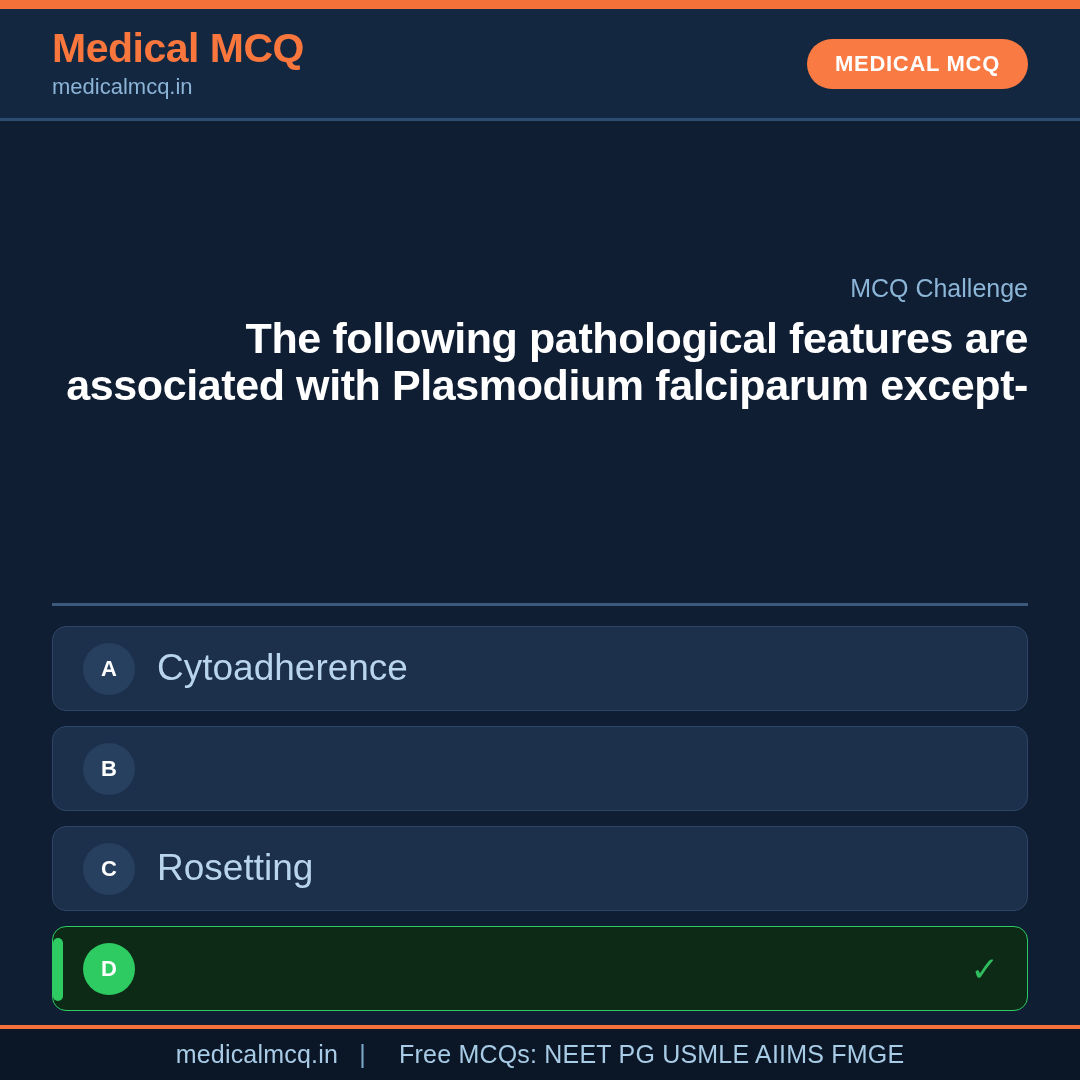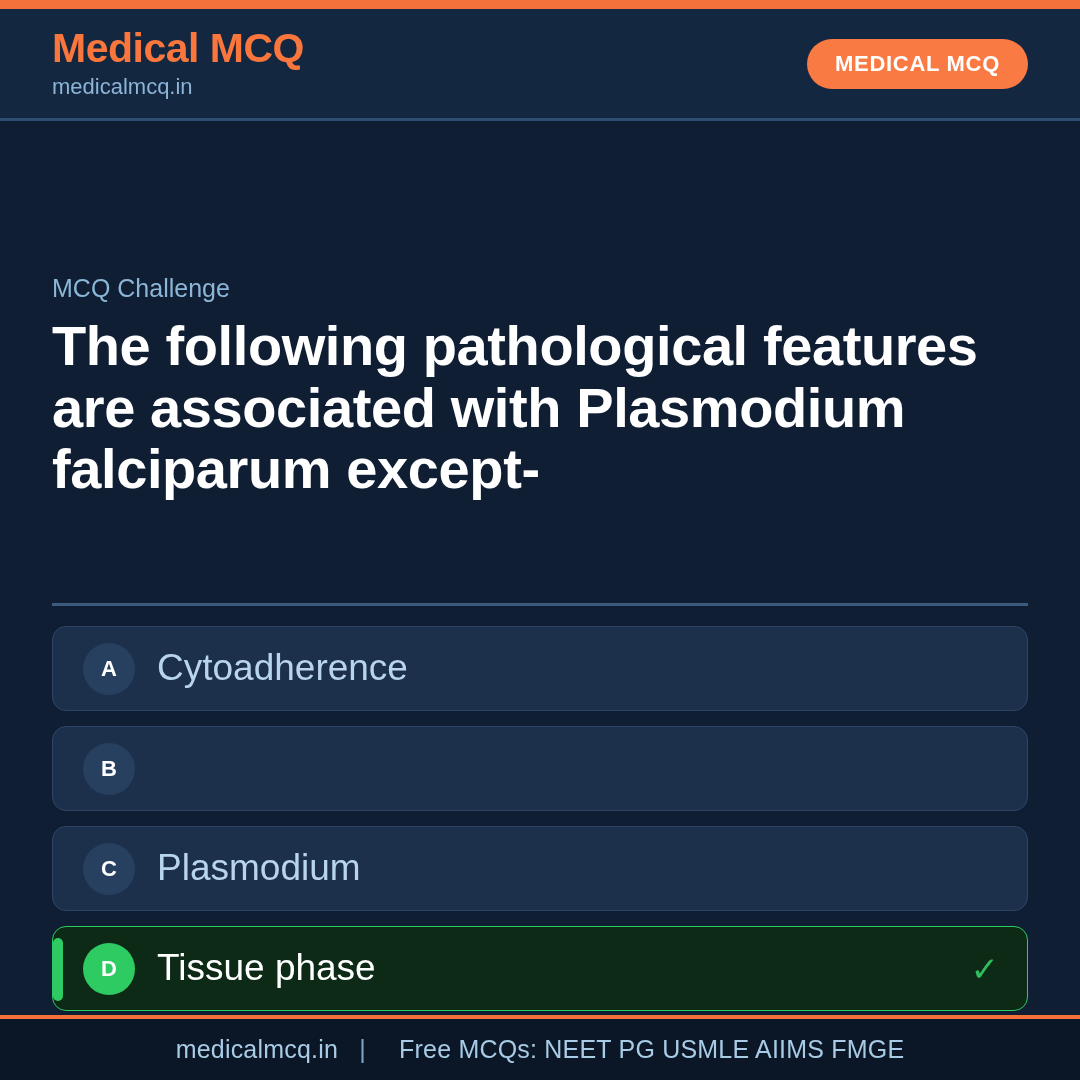--- a/index.html
+++ b/index.html
@@ -51,28 +51,29 @@
     padding:12px 28px;
     border-radius:26px;
     white-space:nowrap;
   }
 
   
   .main {
     flex:1 1 auto;
     position:relative;
     padding:0 52px;
+    text-align:right;
   }
   .qblock { position:absolute; left:52px; right:52px; top:152px; }
   .kicker {
     font-size:25px; color:#8cb6d8;
     line-height:1.2; margin-bottom:12px;
   }
   .question {
-    font-size:56px; font-weight:bold;
+    font-size:43px; font-weight:bold;
     color:#ffffff; line-height:1.10;
     letter-spacing:-0.4px;
   }
   .divider {
     position:absolute; left:52px; right:52px; top:482px;
     height:3px; background:#3c5a7c;
   }
 
   
   .options {
@@ -125,21 +126,21 @@
     border-radius:5px;
     background:#2ecb62;
   }
   .option.correct .opt-letter { background:#2ecb62; color:#ffffff; }
   .option.correct .opt-text { color:#ffffff; }
   .option.correct .opt-check { display:block; }
 
   
   .footer {
     flex:0 0 auto;
-    height:65px;
+    height:55px;
     background:#0b1727;
     border-top:4px solid #f4713a;
     display:flex; align-items:center; justify-content:center;
   }
   .footer-text {
     font-size:25px; color:#a8cbe6;
     letter-spacing:0.2px;
     white-space:nowrap;
   }
   .footer-sep { padding:0 14px; color:#7ca6c8; }
@@ -177,28 +178,27 @@
 
       </div>
 
       <div class="option">
         <div class="opt-letter">B</div>
 
       </div>
 
       <div class="option">
         <div class="opt-letter">C</div>
-        <div class="opt-text">Plasmodium</div>
+        <div class="opt-text">Rosetting</div>
 
       </div>
 
       <div class="option correct">
         <div class="accent"></div>
         <div class="opt-letter">D</div>
-        <div class="opt-text">Tissue phase</div>
         <div class="opt-check">✓</div>
       </div>
 
     </div>
   </div>
 
   <div class="footer">
     <div class="footer-text">
       <span>medicalmcq.in</span>
       <span class="footer-sep">|</span>

